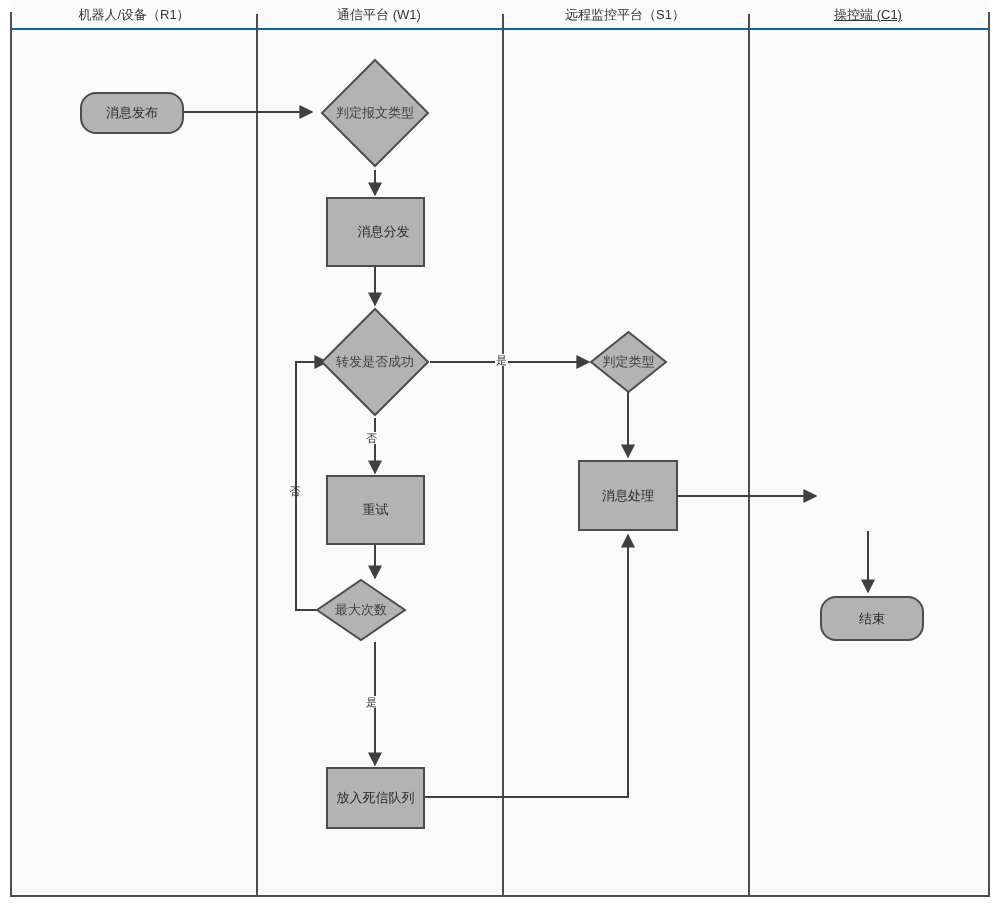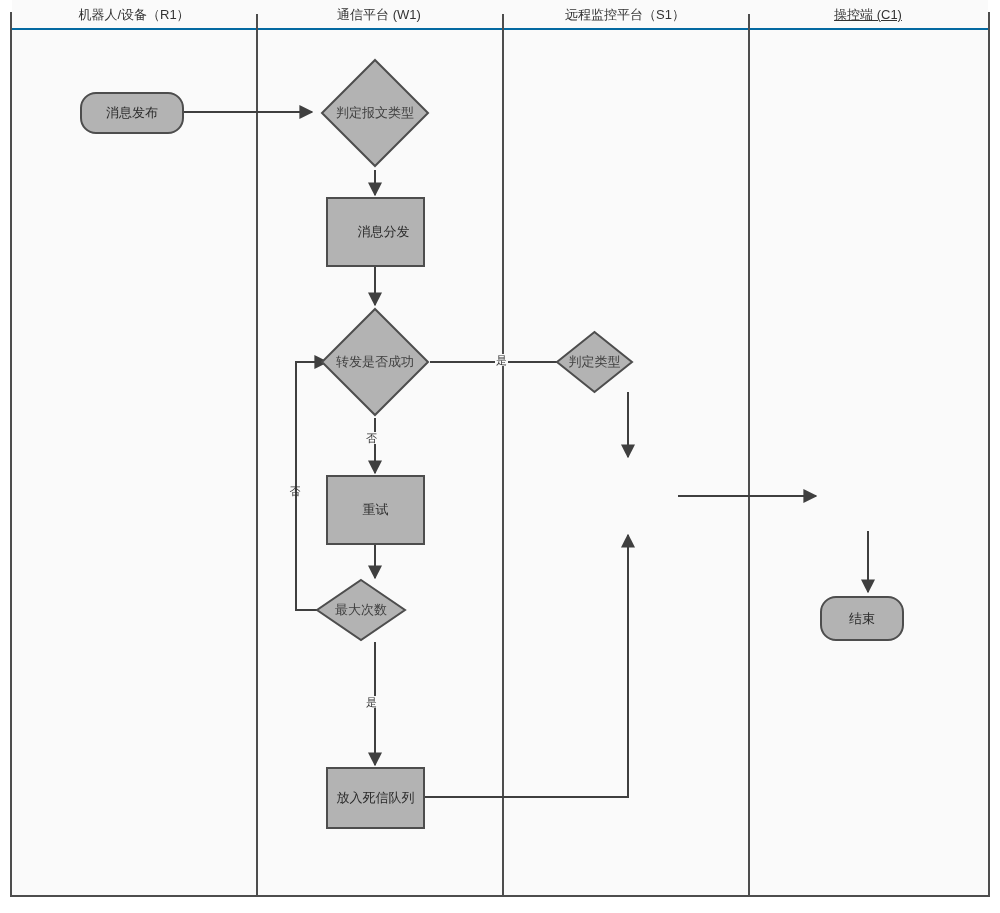--- a/index.html
+++ b/index.html
@@ -182,30 +182,33 @@
     <svg class="diamond-shape" viewBox="0 0 92 64" preserveAspectRatio="none">
       <polygon points="46,2 90,32 46,62 2,32" fill="#b3b3b3" stroke="#4d4d4d" stroke-width="2"></polygon>
     </svg>
     <span class="diamond-label">最大次数</span>
   </div>
 
   <div class="node" style="left:326px; top:767px; width:99px; height:62px;">
     <span>放入死信队列</span>
   </div>
 
-  <div class="diamond-wrap" style="left:555px; top:330px; width:79px; height:64px;">
+  <div class="diamond-wrap" style="left:589px; top:330px; width:79px; height:64px;">
     <svg class="diamond-shape" viewBox="0 0 79 64" preserveAspectRatio="none">
       <polygon points="39.5,2 77,32 39.5,62 2,32" fill="#b3b3b3" stroke="#4d4d4d" stroke-width="2"></polygon>
     </svg>
     <span class="diamond-label">判定类型</span>
   </div>
 
-
-
-  <div class="node rounded" style="left:820px; top:596px; width:84px; height:45px;">
+  <div class="node" style="left:578px; top:460px; width:100px; height:71px;">
+    <span>消息处理</span>
+  </div>
+
+
+  <div class="node rounded" style="left:820px; top:596px; width:104px; height:45px;">
     <span>结束</span>
   </div>
 
   <div class="edge-label" style="left:495px; top:354px;">是</div>
   <div class="edge-label" style="left:365px; top:432px;">否</div>
   <div class="edge-label vertical" style="left:288px; top:478px;">否</div>
   <div class="edge-label" style="left:365px; top:696px;">是</div>
 
 </div>
 

